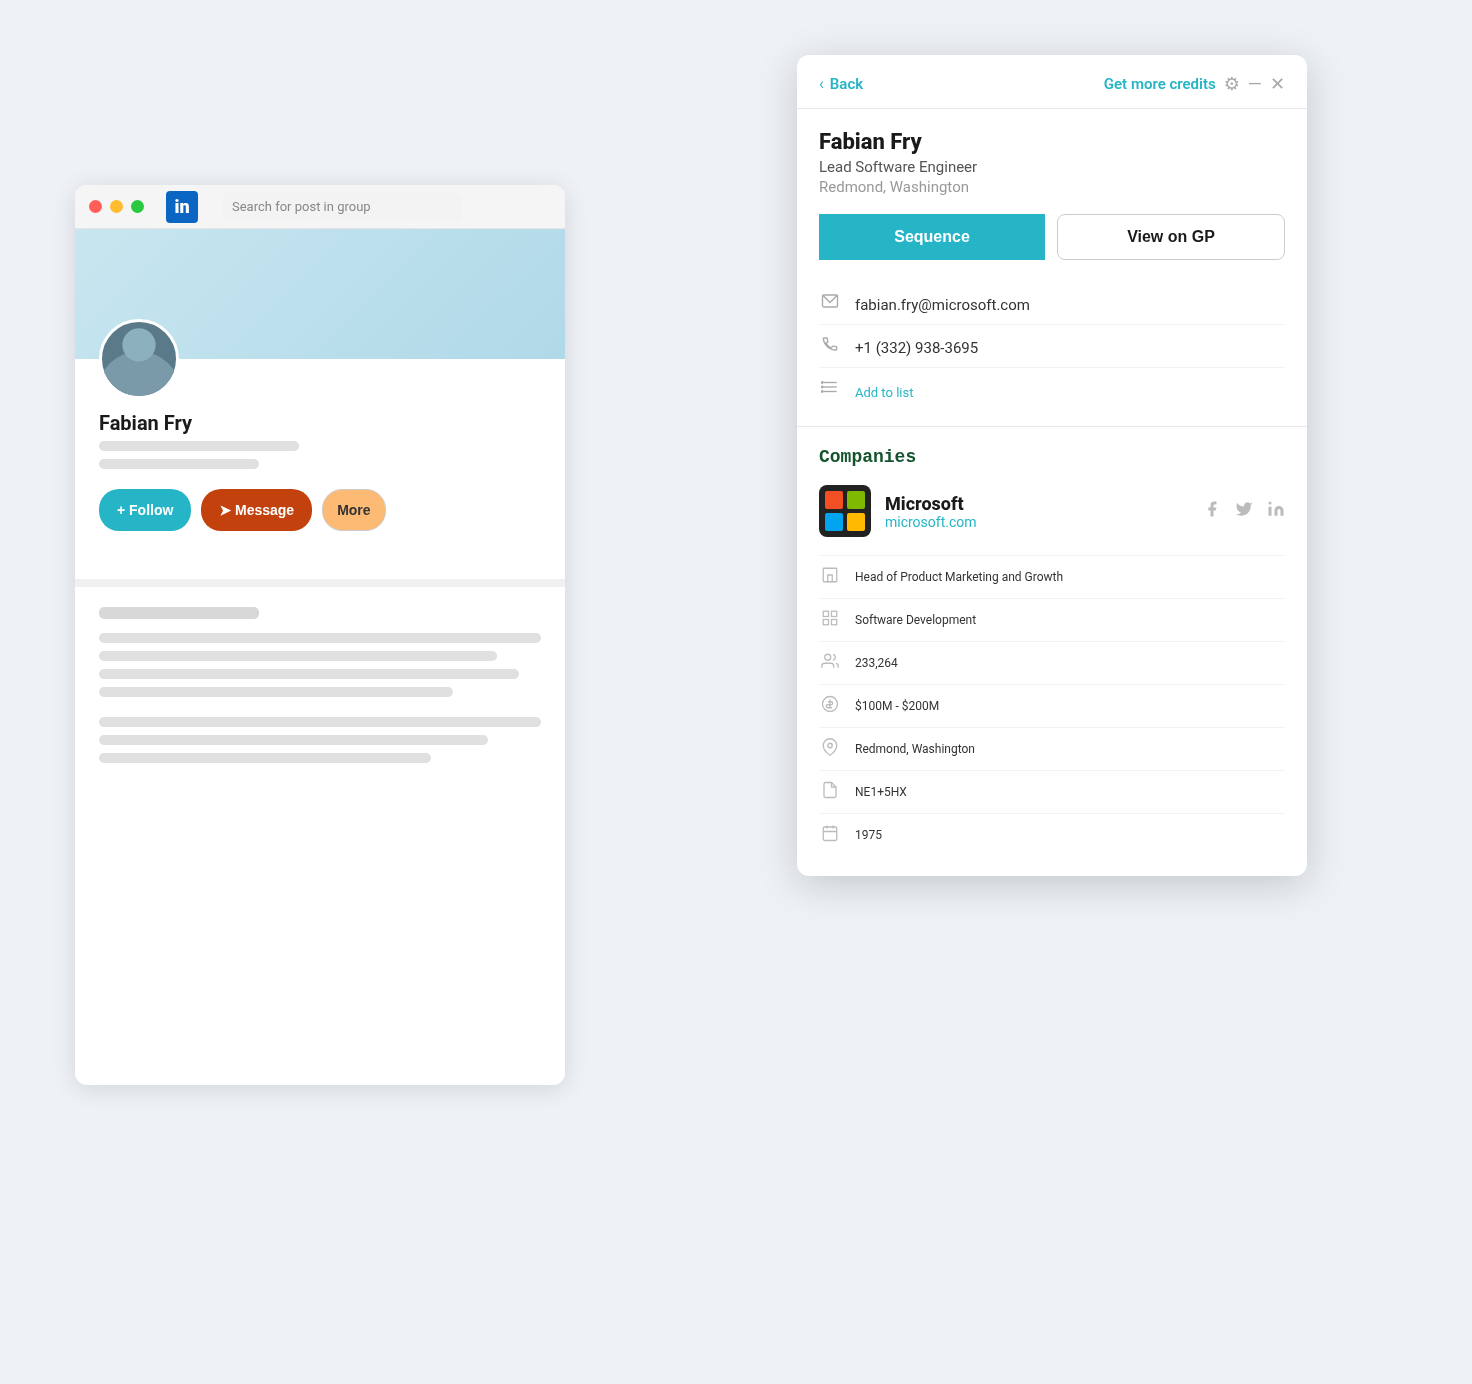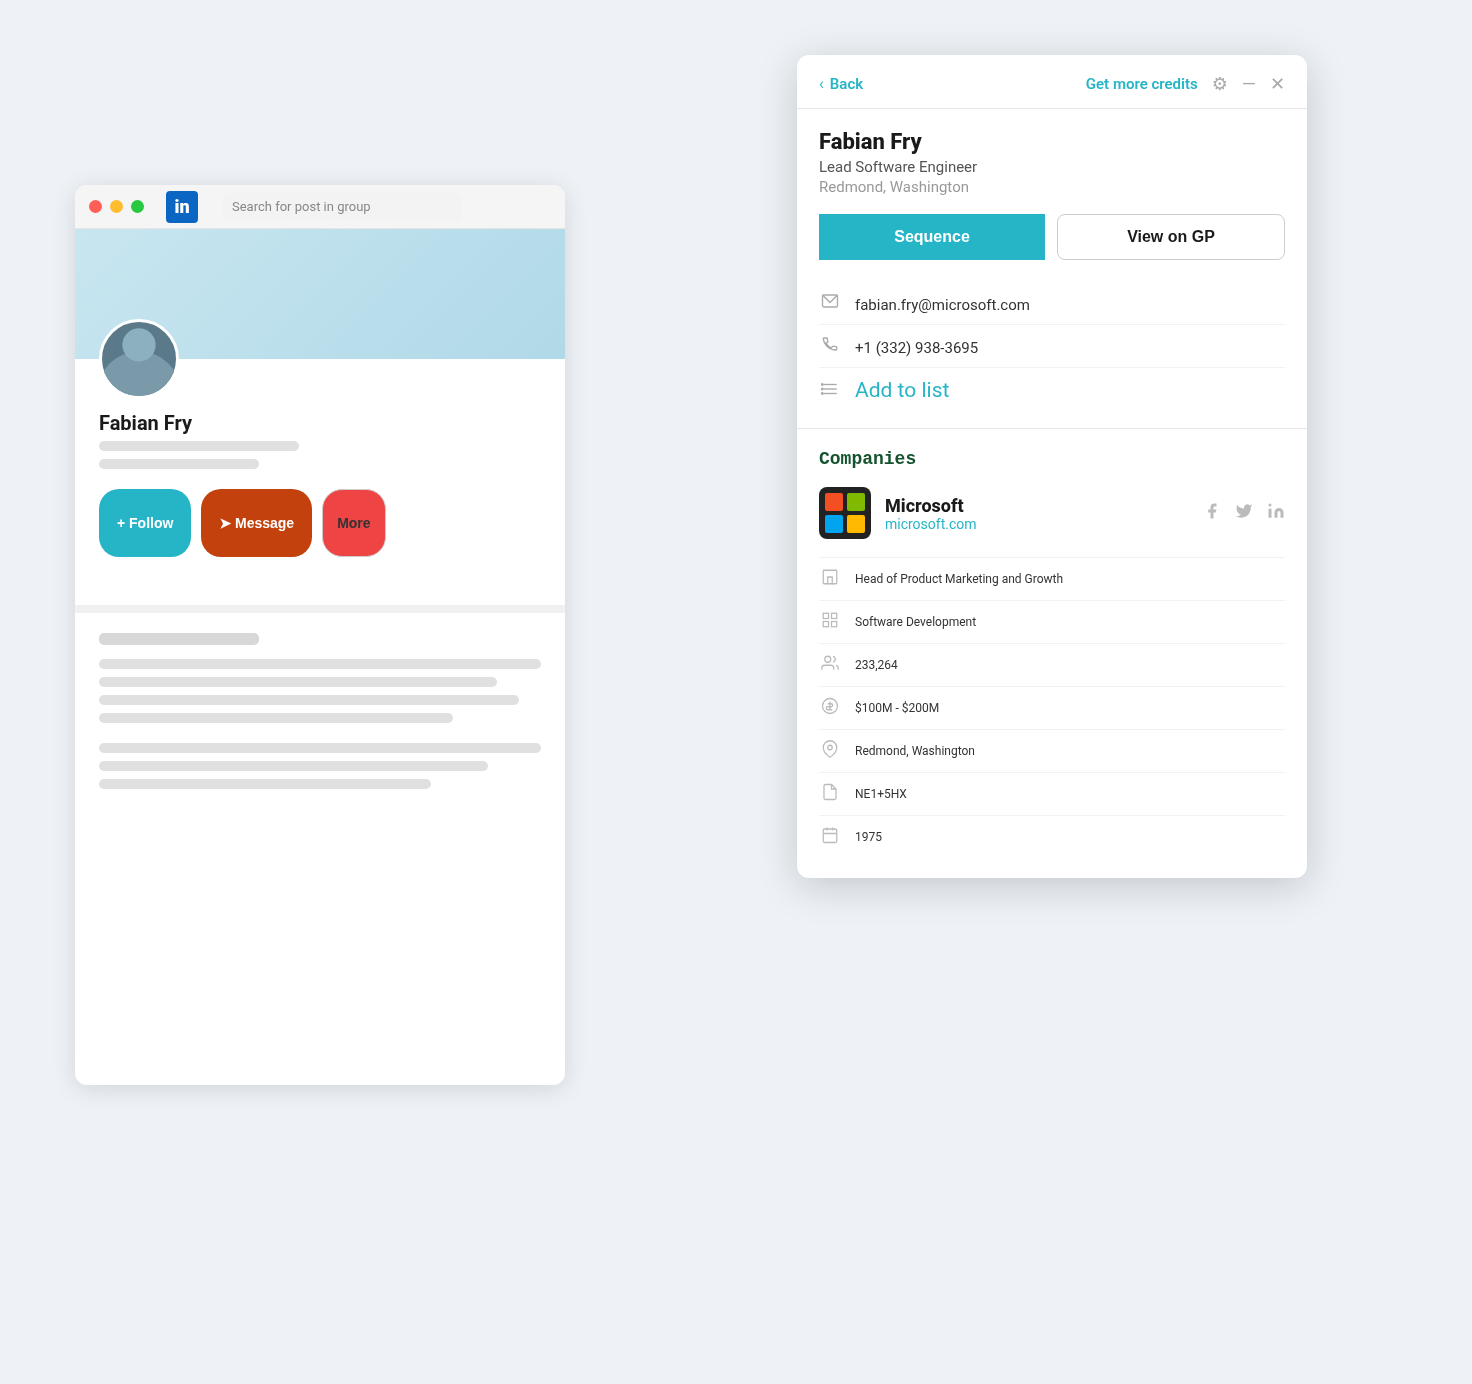--- a/index.html
+++ b/index.html
@@ -141,25 +141,25 @@
       padding: 8px 18px;
       font-size: 14px;
       font-weight: 600;
       cursor: pointer;
       display: flex;
       align-items: center;
       gap: 6px;
     }
 
     .btn-more {
-      background: #ef4444;
+      background: #fdba74;
       color: #333;
       border: 1.5px solid #ccc;
       border-radius: 20px;
-      padding: 25px 14px;
+      padding: 12px 14px;
       font-size: 14px;
       font-weight: 600;
       cursor: pointer;
     }
 
     .linkedin-post-section {
       margin-top: 24px;
       border-top: 8px solid #f0f0f0;
       padding: 20px 24px;
     }
@@ -207,21 +207,21 @@
     .back-label {
       color: #26b5c6;
       font-size: 15px;
       font-weight: 600;
       cursor: pointer;
     }
 
     .panel-header-right {
       display: flex;
       align-items: center;
-      gap: 14px;
+      gap: 8px;
       text-align: right;
     }
 
     .get-credits-label {
       color: #26b5c6;
       font-size: 15px;
       font-weight: 600;
       cursor: pointer;
     }
 
@@ -318,21 +318,21 @@
       font-size: 16px;
       flex-shrink: 0;
     }
 
     .detail-text {
       font-size: 15px;
       color: #333;
     }
 
     .detail-link {
-      font-size: 21px;
+      font-size: 13px;
       color: #26b5c6;
       cursor: pointer;
     }
 
     
     .companies-section {
       padding: 20px 22px;
     }
 
     .section-title {

